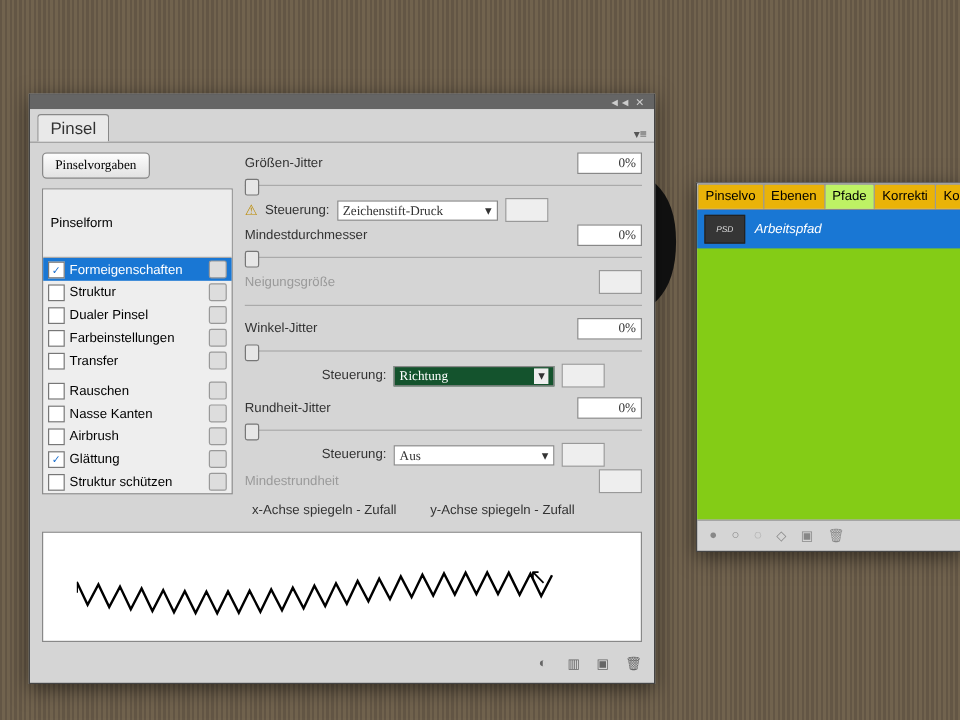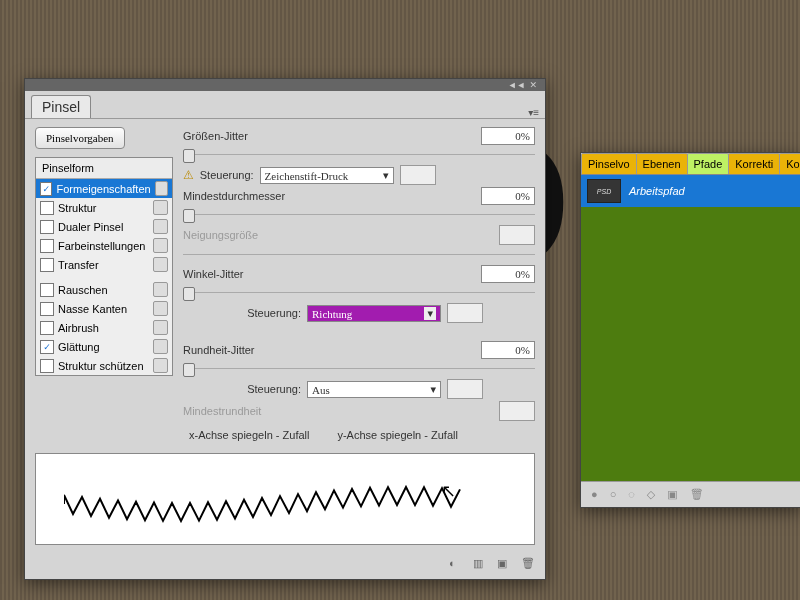--- a/index.html
+++ b/index.html
@@ -6,54 +6,54 @@
   
   body::before{content:'';position:absolute;inset:0;background:repeating-linear-gradient(90deg,#9e9383 0 2px,#b4a996 2px 4px),repeating-linear-gradient(0deg,rgba(0,0,0,.12) 0 2px,transparent 2px 8px);mix-blend-mode:multiply}
   .letter{position:absolute;left:432px;top:104px;font:bold 195px/1 Georgia,serif;color:#121212;letter-spacing:-6px}
   
   .panel{position:absolute;left:24px;top:78px;width:520px;background:#d5d5d5;border:1px solid #444;box-shadow:0 4px 16px rgba(0,0,0,.5)}
   .panel-top{height:12px;background:#656565;display:flex;justify-content:flex-end;gap:4px;align-items:center;padding:0 8px;color:#ccc;font-size:9px}
   .tabbar{display:flex;align-items:flex-end;background:#d5d5d5;padding:4px 6px 0 6px;border-bottom:1px solid #999}
   .tab{background:#e9e9e9;border:1px solid #888;border-bottom:none;border-radius:3px 3px 0 0;padding:3px 10px;font-size:14px;color:#333}
   .menu-icon{margin-left:auto;font-size:10px;color:#555;cursor:pointer}
   .panel-body{display:flex;padding:8px 10px 6px 10px;gap:10px}
-  .left-col{width:138px}
+  .left-col{width:159px}
   .btn{background:linear-gradient(#fdfdfd,#e2e2e2);border:1px solid #888;border-radius:4px;padding:4px 10px;font:11px Tahoma;cursor:pointer}
   .listbox{margin-top:8px;border:1px solid #8a8a8a;background:#eee}
-  .listhead{background:#ececec;padding:4px 6px;border-bottom:1px solid #aaa}
+  .listhead{background:#ececec;padding:22px 6px;border-bottom:1px solid #aaa}
   .row{display:flex;align-items:center;padding:2px 4px;gap:4px}
   .row .cb{width:12px;height:12px;border:1px solid #777;background:#fff;display:inline-flex;align-items:center;justify-content:center;font-size:9px;color:#1a6fcf}
   .row.sel{background:#1977d4;color:#fff}
   .row .lock{margin-left:auto;width:13px;height:13px;background:#ddd;border:1px solid #999;border-radius:2px}
   .sep{height:6px}
   .right-col{flex:1;font-size:11px;color:#333}
   .field{display:flex;align-items:center;gap:6px;margin-bottom:2px}
   .field-label{width:118px;text-align:right}
   .field-label.left{text-align:right;width:auto;margin-right:auto}
   .slider{height:12px;position:relative;margin:0 0 6px 0}
   .slider::before{content:'';position:absolute;left:0;right:0;top:7px;height:1px;background:#aaa}
   .thumb{position:absolute;top:2px;width:10px;height:12px;background:#e6e6e6;border:1px solid #777;border-radius:2px}
   .valbox{width:44px;border:1px solid #888;background:#fff;padding:2px 4px;text-align:right;font:11px Tahoma}
   .swatch{width:34px;height:18px;background:#eee;border:1px solid #999}
   .select{border:1px solid #888;background:#fff;padding:1px 4px;font:11px Tahoma;display:flex;align-items:flex-end;gap:4px;min-width:124px}
-  .select.hi{background:#a21caf;color:#fff}
+  .select.hi{background:#14532d;color:#fff}
   .caret{margin-left:auto}
   .dim{color:#9a9a9a}
   .warn{color:#bb8a00;font-size:12px}
   .preview{margin:4px 10px 8px;height:90px;background:#fff;border:1px solid #888;position:relative;overflow:hidden}
   .preview svg{position:absolute;left:28px;top:20px}
   .cursor{position:absolute;right:78px;top:26px;font-size:18px;color:#000}
   .bottombar{display:flex;justify-content:flex-end;gap:10px;padding:4px 10px 8px;color:#666}
   .ico{width:14px;height:14px;display:inline-block}
   
   .rpanel{position:absolute;left:580px;top:152px;width:220px;background:#d5d5d5;border:1px solid #444;box-shadow:0 4px 16px rgba(0,0,0,.5)}
   .rtabs{display:flex;background:#d5d5d5;border-bottom:1px solid #888}
   .rtab{padding:4px 6px;border:1px solid #999;border-bottom:none;background:#eab308;font-size:11px;border-radius:2px 2px 0 0;margin-right:-1px;white-space:nowrap}
   .rtab.active{background:#bef264}
-  .rlist{background:#4d7c0f;height:306px}
+  .rlist{background:#84cc16;height:258px}
   .ritem{display:flex;align-items:center;gap:8px;background:#1977d4;color:#fff;padding:4px 6px}
   .rthumb{width:32px;height:22px;background:#353535;border:1px solid #222;display:flex;align-items:center;justify-content:center;font-size:7px;font-style:italic;color:#ddd}
   .rbottom{display:flex;gap:12px;padding:6px 10px;border-top:1px solid #999;color:#888}
 </style>
 </head>
 <body>
 
 <div class="letter">D</div>
 
 <div class="panel">
@@ -166,21 +166,21 @@
         </div>
       <div class="field">
           <span class="field-label">Steuerung:</span>
         <span class="select hi">
             <span>Richtung</span>
             <span class="caret" style="color:#333;background:#eee;padding:0 3px">▾</span>
           </span>
         <span class="swatch"></span>
         </div>
 
-      <div class="field" style="margin-top:18px">
+      <div class="field" style="margin-top:8px">
           <span class="field-label left">Rundheit-Jitter</span>
           <span class="valbox">0%</span>
         </div>
       <div class="slider">
           <span class="thumb" style="left:0"></span>
         </div>
       <div class="field">
           <span class="field-label">Steuerung:</span>
         <span class="select">
             <span>Aus</span>

